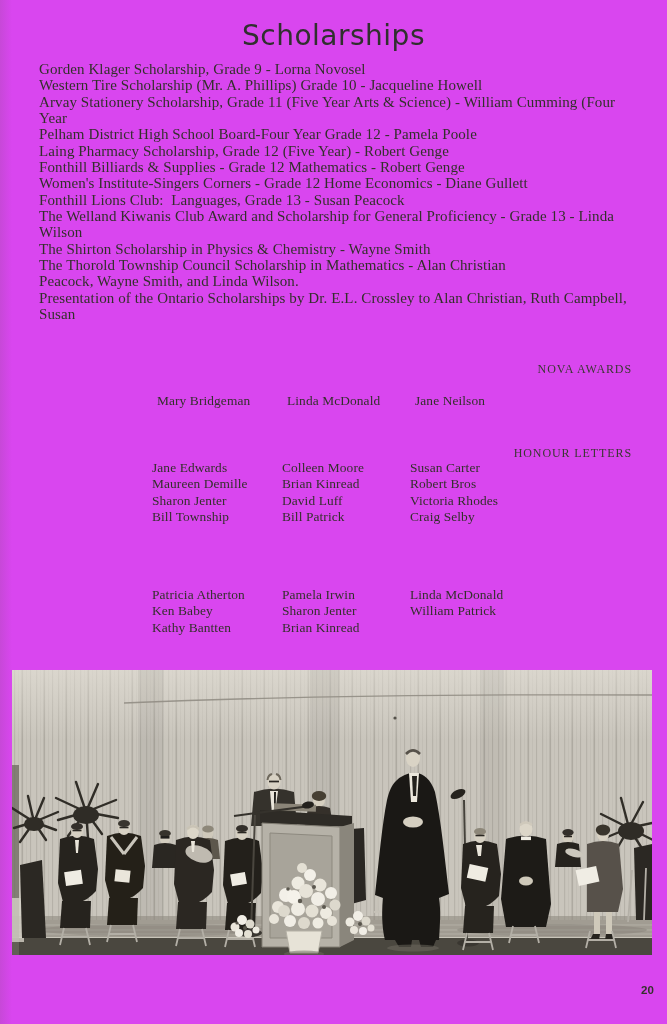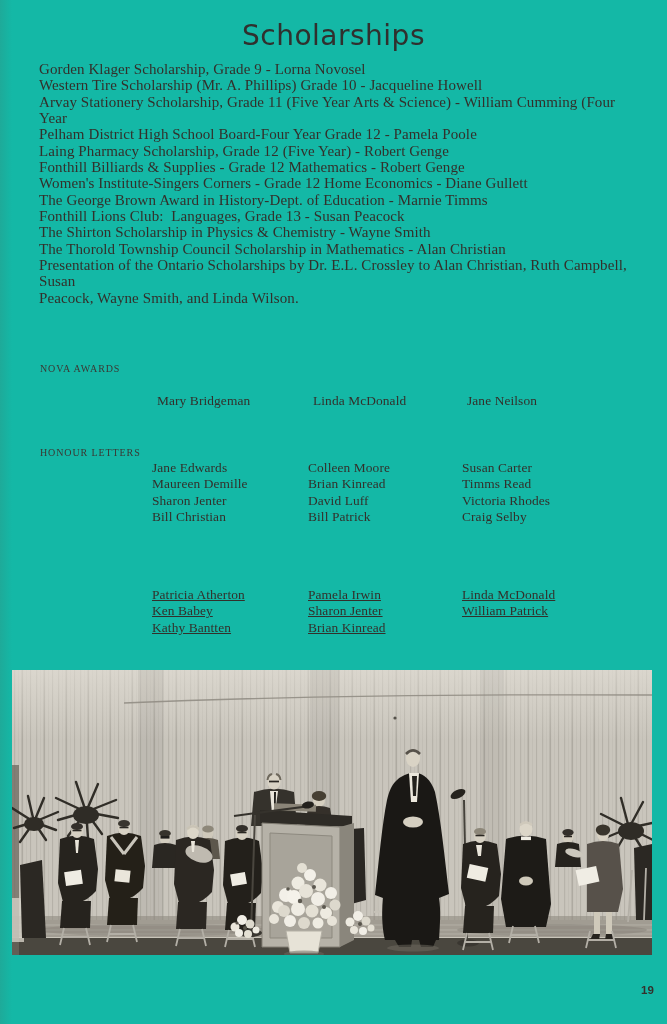--- a/index.html
+++ b/index.html
@@ -1,35 +1,35 @@
 <!DOCTYPE html>
 <html><head>
 <meta charset="utf-8">
 <style>
   html,body{margin:0;padding:0;background:#6b6861;}
-  .page{position:relative;width:667px;height:1024px;background:#14b8a6;overflow:hidden;
+  .page{position:relative;width:667px;height:1024px;background:#d946ef;overflow:hidden;
         font-family:"Liberation Serif","DejaVu Serif",serif;color:#33302b;}
   .page::before{content:"";position:absolute;left:0;top:0;bottom:0;width:12px;
         background:linear-gradient(to right,rgba(90,85,75,.14),rgba(90,85,75,0));pointer-events:none;}
   .title{position:absolute;top:19px;left:0;width:667px;text-align:center;
         font-family:"DejaVu Sans","Liberation Sans",sans-serif;font-weight:500;
         font-size:28px;letter-spacing:.5px;color:#30302e;}
   .slist{position:absolute;left:39px;top:61px;width:594px;font-size:15px;
         line-height:16.35px;letter-spacing:.1px;}
   .sline{white-space:pre-wrap;}
   .sline.indent{padding-left:13px;}
   .section{position:absolute;left:40px;width:592px;}
   .sec-nova{top:362px;}
   .sec-letters{top:446px;}
   .sec-guards{top:568px;}
-  .sec-heading{text-align:left;font-size:10px;letter-spacing:.9px;line-height:14px;color:#3b3833;}
-  .cols{display:flex;margin-left:112px;gap:26px;}
+  .sec-heading{text-align:right;font-size:12px;letter-spacing:.9px;line-height:14px;color:#3b3833;}
+  .cols{display:flex;margin-left:112px;}
   .sec-nova .cols{margin-left:117px;margin-top:17px;}
   .sec-letters .cols{}
-  .sec-guards .cols{margin-top:19px;text-decoration:underline;}
+  .sec-guards .cols{margin-top:19px;}
   .col{width:130px;flex:0 0 auto;}
   .col:nth-child(2){width:128px;}
   .col:nth-child(3){width:auto;}
   .name{font-size:13.4px;line-height:16.4px;letter-spacing:.1px;}
   .photo{position:absolute;left:12px;top:670px;width:640px;height:285px;}
   .photo svg{display:block;width:100%;height:100%;}
   .pagenum{position:absolute;left:641px;top:984px;font-family:"Liberation Sans","DejaVu Sans",sans-serif;
         font-weight:700;font-size:11.5px;color:#34312c;}
 </style>
 </head>
@@ -40,26 +40,26 @@
   <div class="title">Scholarships</div>
 
   <div class="slist">
       <div class="sline">Gorden Klager Scholarship, Grade 9 - Lorna Novosel</div>
       <div class="sline">Western Tire Scholarship (Mr. A. Phillips) Grade 10 - Jacqueline Howell</div>
       <div class="sline">Arvay Stationery Scholarship, Grade 11 (Five Year Arts &amp; Science) - William Cumming (Four Year</div>
       <div class="sline">Pelham District High School Board-Four Year Grade 12 - Pamela Poole</div>
       <div class="sline">Laing Pharmacy Scholarship, Grade 12 (Five Year) - Robert Genge</div>
       <div class="sline">Fonthill Billiards &amp; Supplies - Grade 12 Mathematics - Robert Genge</div>
       <div class="sline">Women's Institute-Singers Corners - Grade 12 Home Economics - Diane Gullett</div>
-      <div class="sline">The George Brown Award in History-Dept. of Education - Marnie Timms</div>
       <div class="sline">Fonthill Lions Club:  Languages, Grade 13 - Susan Peacock</div>
+      <div class="sline">The Welland Kiwanis Club Award and Scholarship for General Proficiency - Grade 13 - Linda Wilson</div>
       <div class="sline">The Shirton Scholarship in Physics &amp; Chemistry - Wayne Smith</div>
       <div class="sline">The Thorold Township Council Scholarship in Mathematics - Alan Christian</div>
+      <div class="sline">Peacock, Wayne Smith, and Linda Wilson.</div>
       <div class="sline">Presentation of the Ontario Scholarships by Dr. E.L. Crossley to Alan Christian, Ruth Campbell, Susan</div>
-      <div class="sline">Peacock, Wayne Smith, and Linda Wilson.</div>
     </div>
 
   <div class="section sec-nova">
     <div class="sec-heading">NOVA AWARDS</div>
     <div class="cols">
         <div class="col">
           <div class="name">Mary Bridgeman</div>
         </div>
         <div class="col">
           <div class="name">Linda McDonald</div>
@@ -70,31 +70,31 @@
       </div>
   </div>
 
   <div class="section sec-letters">
     <div class="sec-heading">HONOUR LETTERS</div>
     <div class="cols">
         <div class="col">
           <div class="name">Jane Edwards</div>
           <div class="name">Maureen Demille</div>
           <div class="name">Sharon Jenter</div>
-          <div class="name">Bill Christian</div>
+          <div class="name">Bill Township</div>
         </div>
         <div class="col">
           <div class="name">Colleen Moore</div>
           <div class="name">Brian Kinread</div>
           <div class="name">David Luff</div>
           <div class="name">Bill Patrick</div>
         </div>
         <div class="col">
           <div class="name">Susan Carter</div>
-          <div class="name">Timms Read</div>
+          <div class="name">Robert Bros</div>
           <div class="name">Victoria Rhodes</div>
           <div class="name">Craig Selby</div>
         </div>
       </div>
   </div>
 
   <div class="section sec-guards">
     <div class="cols">
         <div class="col">
           <div class="name">Patricia Atherton</div>
@@ -382,15 +382,15 @@
           <rect x="3" y="78" width="6" height="22" fill="#cfc9ba"></rect>
           <path d="M-10,100 l-3,6 l9,0 l1,-6 Z M3,100 l-1,6 l9,0 l-1,-6 Z" fill="#26231e"></path>
           <use href="#legsC" stroke="#b3afa6"></use>
         </g>
         <path d="M622,178 L640,174 L640,250 L624,250 Z" fill="#2b2823"></path>
         <path d="M620,200 L616,252 M634,198 L632,250" stroke="#b3afa6" stroke-width="1.8" fill="none"></path>
       </g>
     </svg>
   </div>
 
-  <div class="pagenum">19</div>
+  <div class="pagenum">20</div>
 
 </div>
 
 </body></html>

